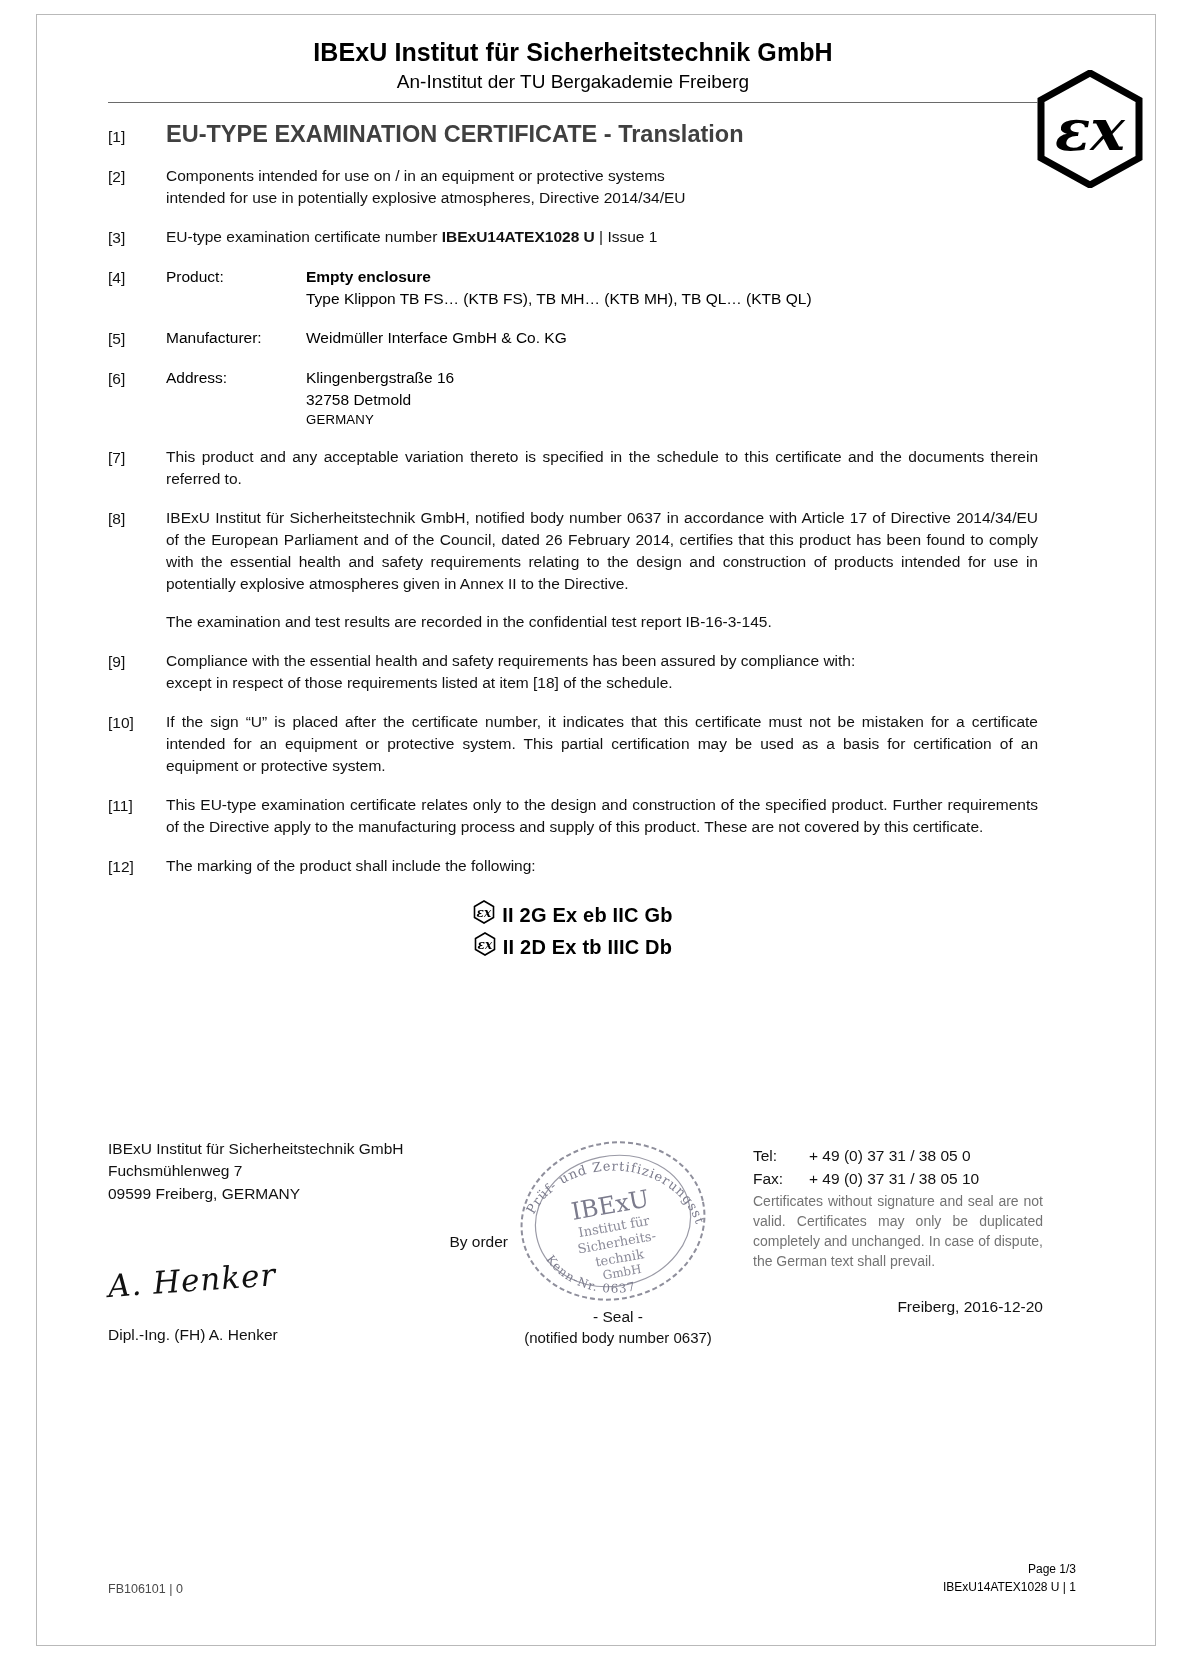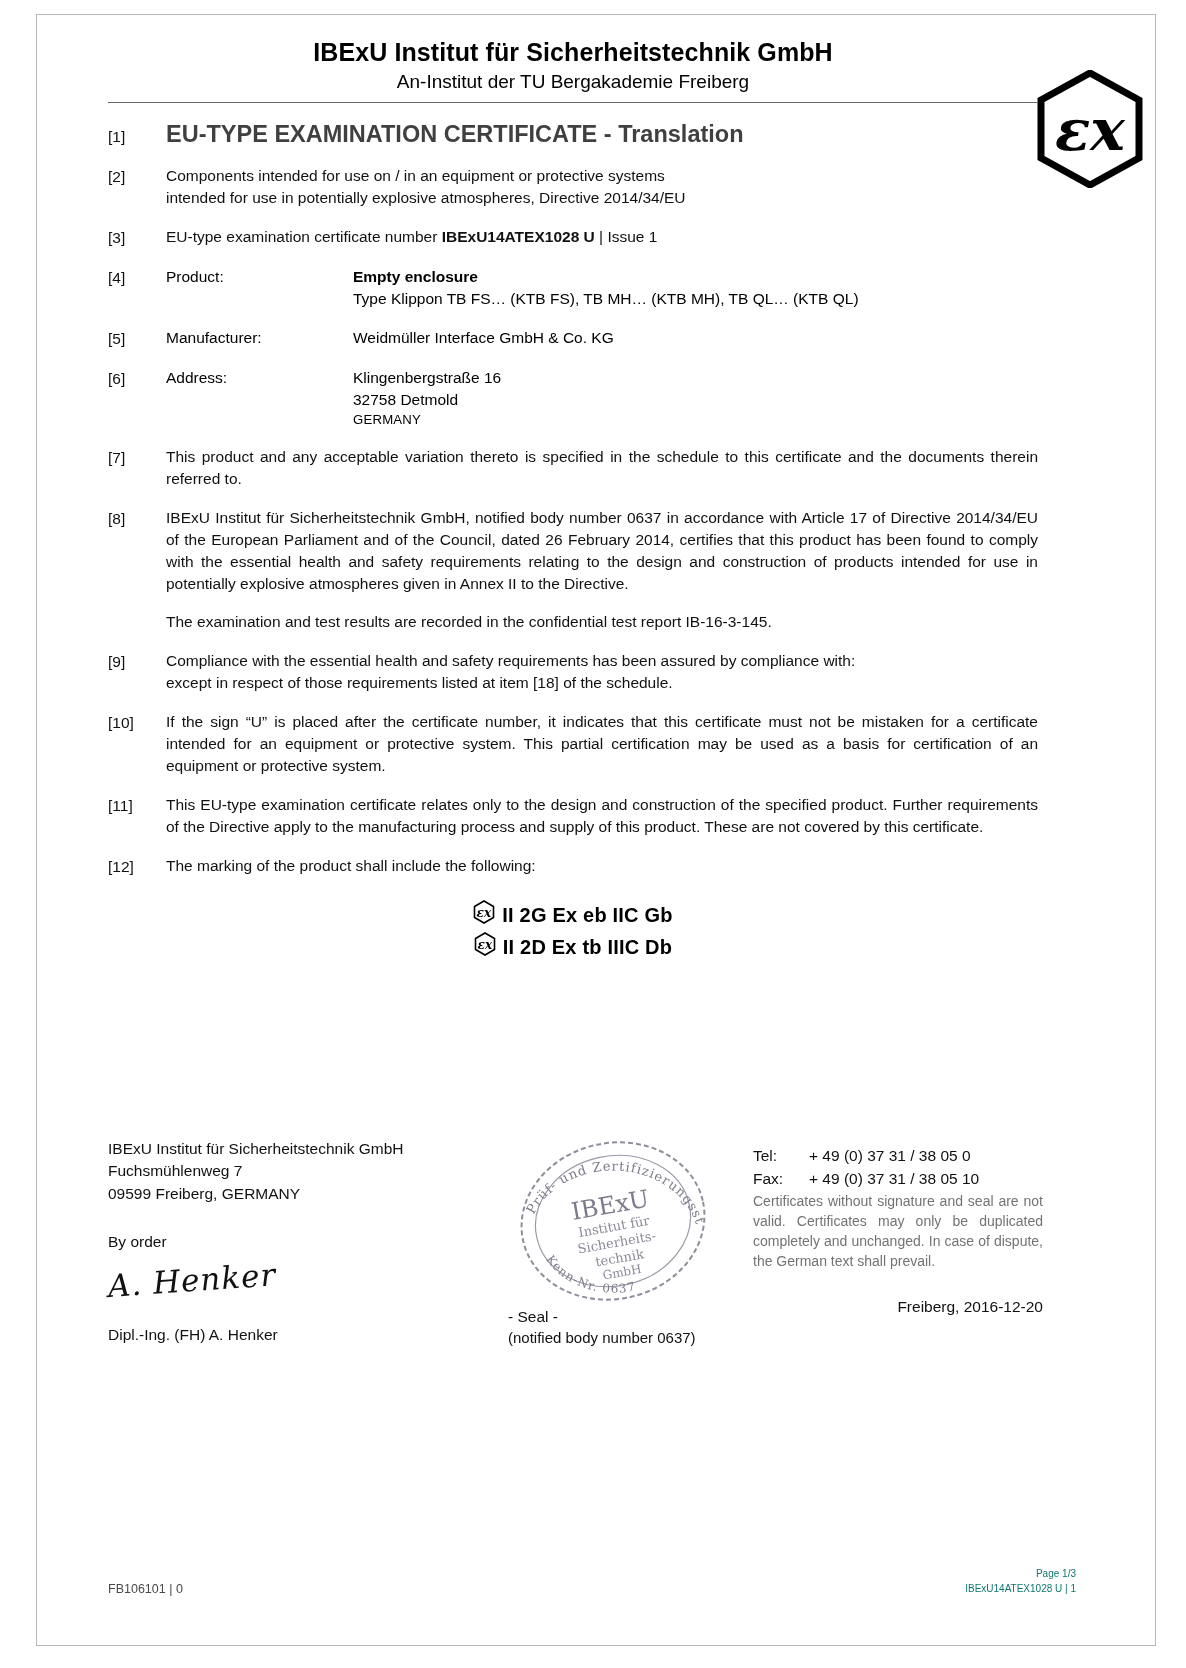--- a/index.html
+++ b/index.html
@@ -90,21 +90,20 @@
   .label-col {
     width: 140px;
     flex: 0 0 140px;
     font-size: 15.5px;
     line-height: 1.42;
   }
   .val-col {
     flex: 1 1 auto;
     font-size: 15.5px;
     line-height: 1.42;
-    margin-left: 47px;
   }
   .b { font-weight: bold; }
   .smallcaps {
     font-size: 13.2px;
     letter-spacing: 0.2px;
   }
   .para-gap { margin-top: 16px; }
 
   .std-line {
     display: flex;
@@ -148,21 +147,21 @@
     font-size: 15.5px;
     color: #111;
   }
   .sig-left {
     position: absolute;
     left: 0;
     top: 0;
     width: 400px;
     line-height: 1.45;
   }
-  .byorder { margin-top: 26px; }
+  .byorder { margin-top: 26px; text-align: right; }
   .sig-script {
     font-family: "DejaVu Serif", serif;
     font-style: italic;
     font-size: 31px;
     margin-top: 10px;
     letter-spacing: 1px;
     color: #111;
     transform: rotate(-4deg);
     transform-origin: left center;
     height: 44px;
@@ -176,20 +175,21 @@
     left: 380px;
     top: -12px;
     width: 250px;
     text-align: center;
   }
   .seal-caption {
     position: absolute;
     left: 400px;
     top: 170px;
     width: 220px;
+    text-align: center;
     font-size: 15.5px;
   }
   .seal-caption .small {
     font-size: 15px;
     display: block;
     margin-top: 3px;
   }
   .sig-right {
     position: absolute;
     left: 645px;
@@ -225,22 +225,22 @@
     bottom: 72px;
     display: flex;
     justify-content: space-between;
     align-items: flex-end;
   }
   .foot-left {
     font-size: 12.5px;
     color: #4a4a4a;
   }
   .foot-right {
-    font-size: 10px;
-    color: #0f766e;
+    font-size: 12px;
+    color: #000000;
     text-align: right;
     line-height: 1.45;
   }
 </style>
 </head>
 <body>
 
 <div class="page">
   <div class="page-frame"></div>
 

